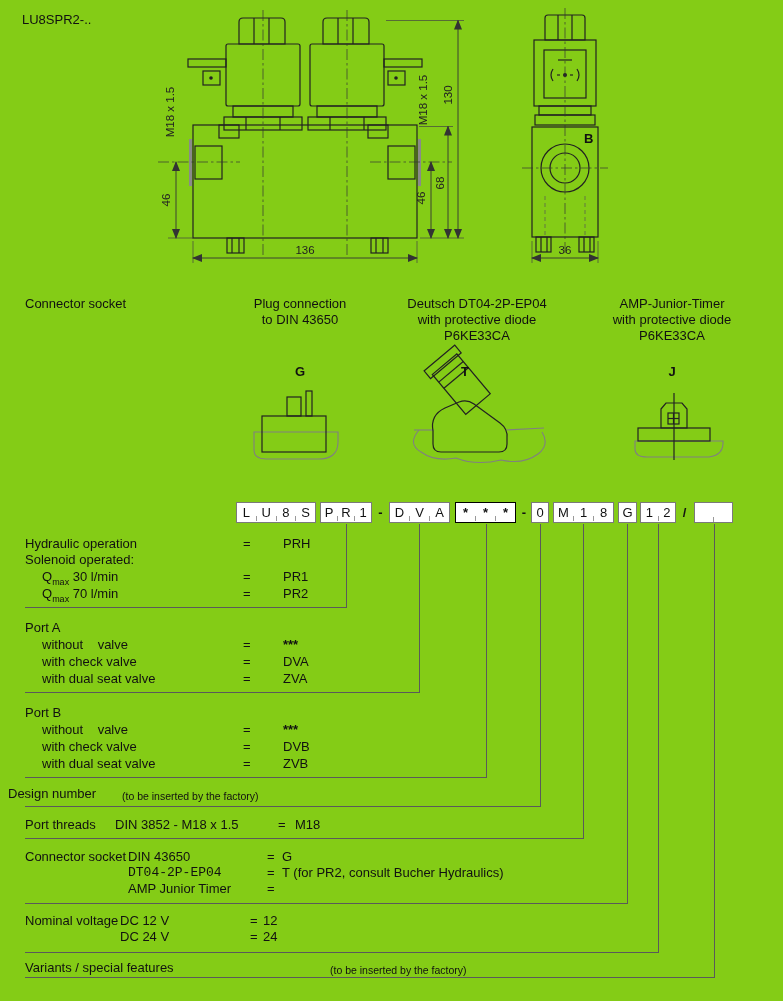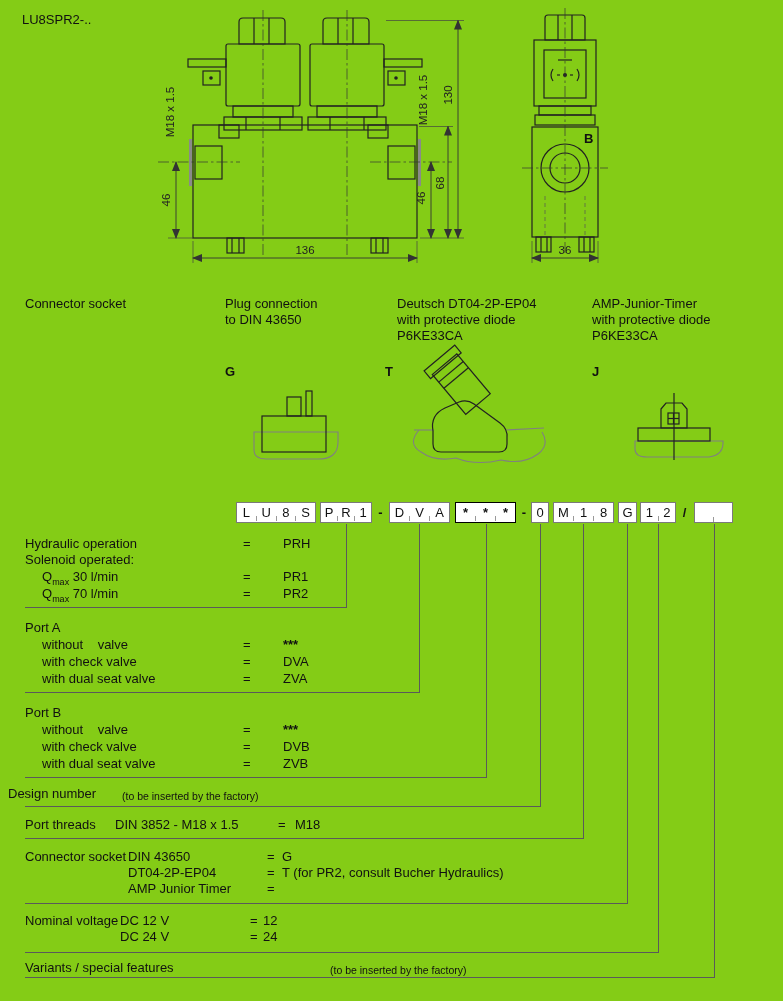--- a/index.html
+++ b/index.html
@@ -1,20 +1,20 @@
 <!DOCTYPE html>
 <html><head>
 <meta charset="utf-8">
 <style>
   html,body{margin:0;padding:0;background:#fff;}
   .page{position:relative;width:783px;height:1001px;background:#84cc16;
         font-family:"Liberation Sans",sans-serif;color:#111;overflow:hidden;}
   .t{position:absolute;font-size:13px;line-height:15px;white-space:nowrap;}
   .small{font-size:10.5px;}
-  .ctr{}
+  .ctr{text-align:center;}
   .bold{font-weight:bold;}
   sub{font-size:9px;}
   
   .box{position:absolute;top:502px;height:21px;border:1px solid #7a7a7a;background:#fff;
        display:flex;align-items:center;box-sizing:border-box;}
   .box.hard{border:1.5px solid #000;}
   .box .c{flex:1;text-align:center;font-size:13px;padding:0 1px;}
   .box .tk{width:1px;height:5px;background:#999;align-self:flex-end;margin-bottom:1px;}
   .sep{position:absolute;top:502px;height:21px;display:flex;align-items:center;
        justify-content:center;font-size:13px;font-weight:bold;}
@@ -302,21 +302,21 @@
 
   <div class="t" style="left:25px;top:817px;">Port threads</div>
   <div class="t" style="left:115px;top:817px;">DIN 3852  - M18 x 1.5</div>
   <div class="t" style="left:278px;top:817px;">=</div>
   <div class="t" style="left:295px;top:817px;">M18</div>
 
   <div class="t" style="left:25px;top:849px;">Connector socket</div>
   <div class="t" style="left:128px;top:849px;">DIN 43650</div>
   <div class="t" style="left:267px;top:849px;">=</div>
   <div class="t" style="left:282px;top:849px;">G</div>
-  <div class="t" style="left:128px;top:865px;">DT04-2P-EP04</div>
+  <div class="t" style="left:128px;top:865px;font-family:Liberation Mono, monospace;">DT04-2P-EP04</div>
   <div class="t" style="left:267px;top:865px;">=</div>
   <div class="t" style="left:282px;top:865px;">T (for PR2, consult Bucher Hydraulics)</div>
   <div class="t" style="left:128px;top:881px;">AMP Junior Timer</div>
   <div class="t" style="left:267px;top:881px;">=</div>
 
   <div class="t" style="left:25px;top:913px;">Nominal voltage</div>
   <div class="t" style="left:120px;top:913px;">DC 12 V</div>
   <div class="t" style="left:250px;top:913px;">=</div>
   <div class="t" style="left:263px;top:913px;">12</div>
   <div class="t" style="left:120px;top:929px;">DC 24 V</div>

